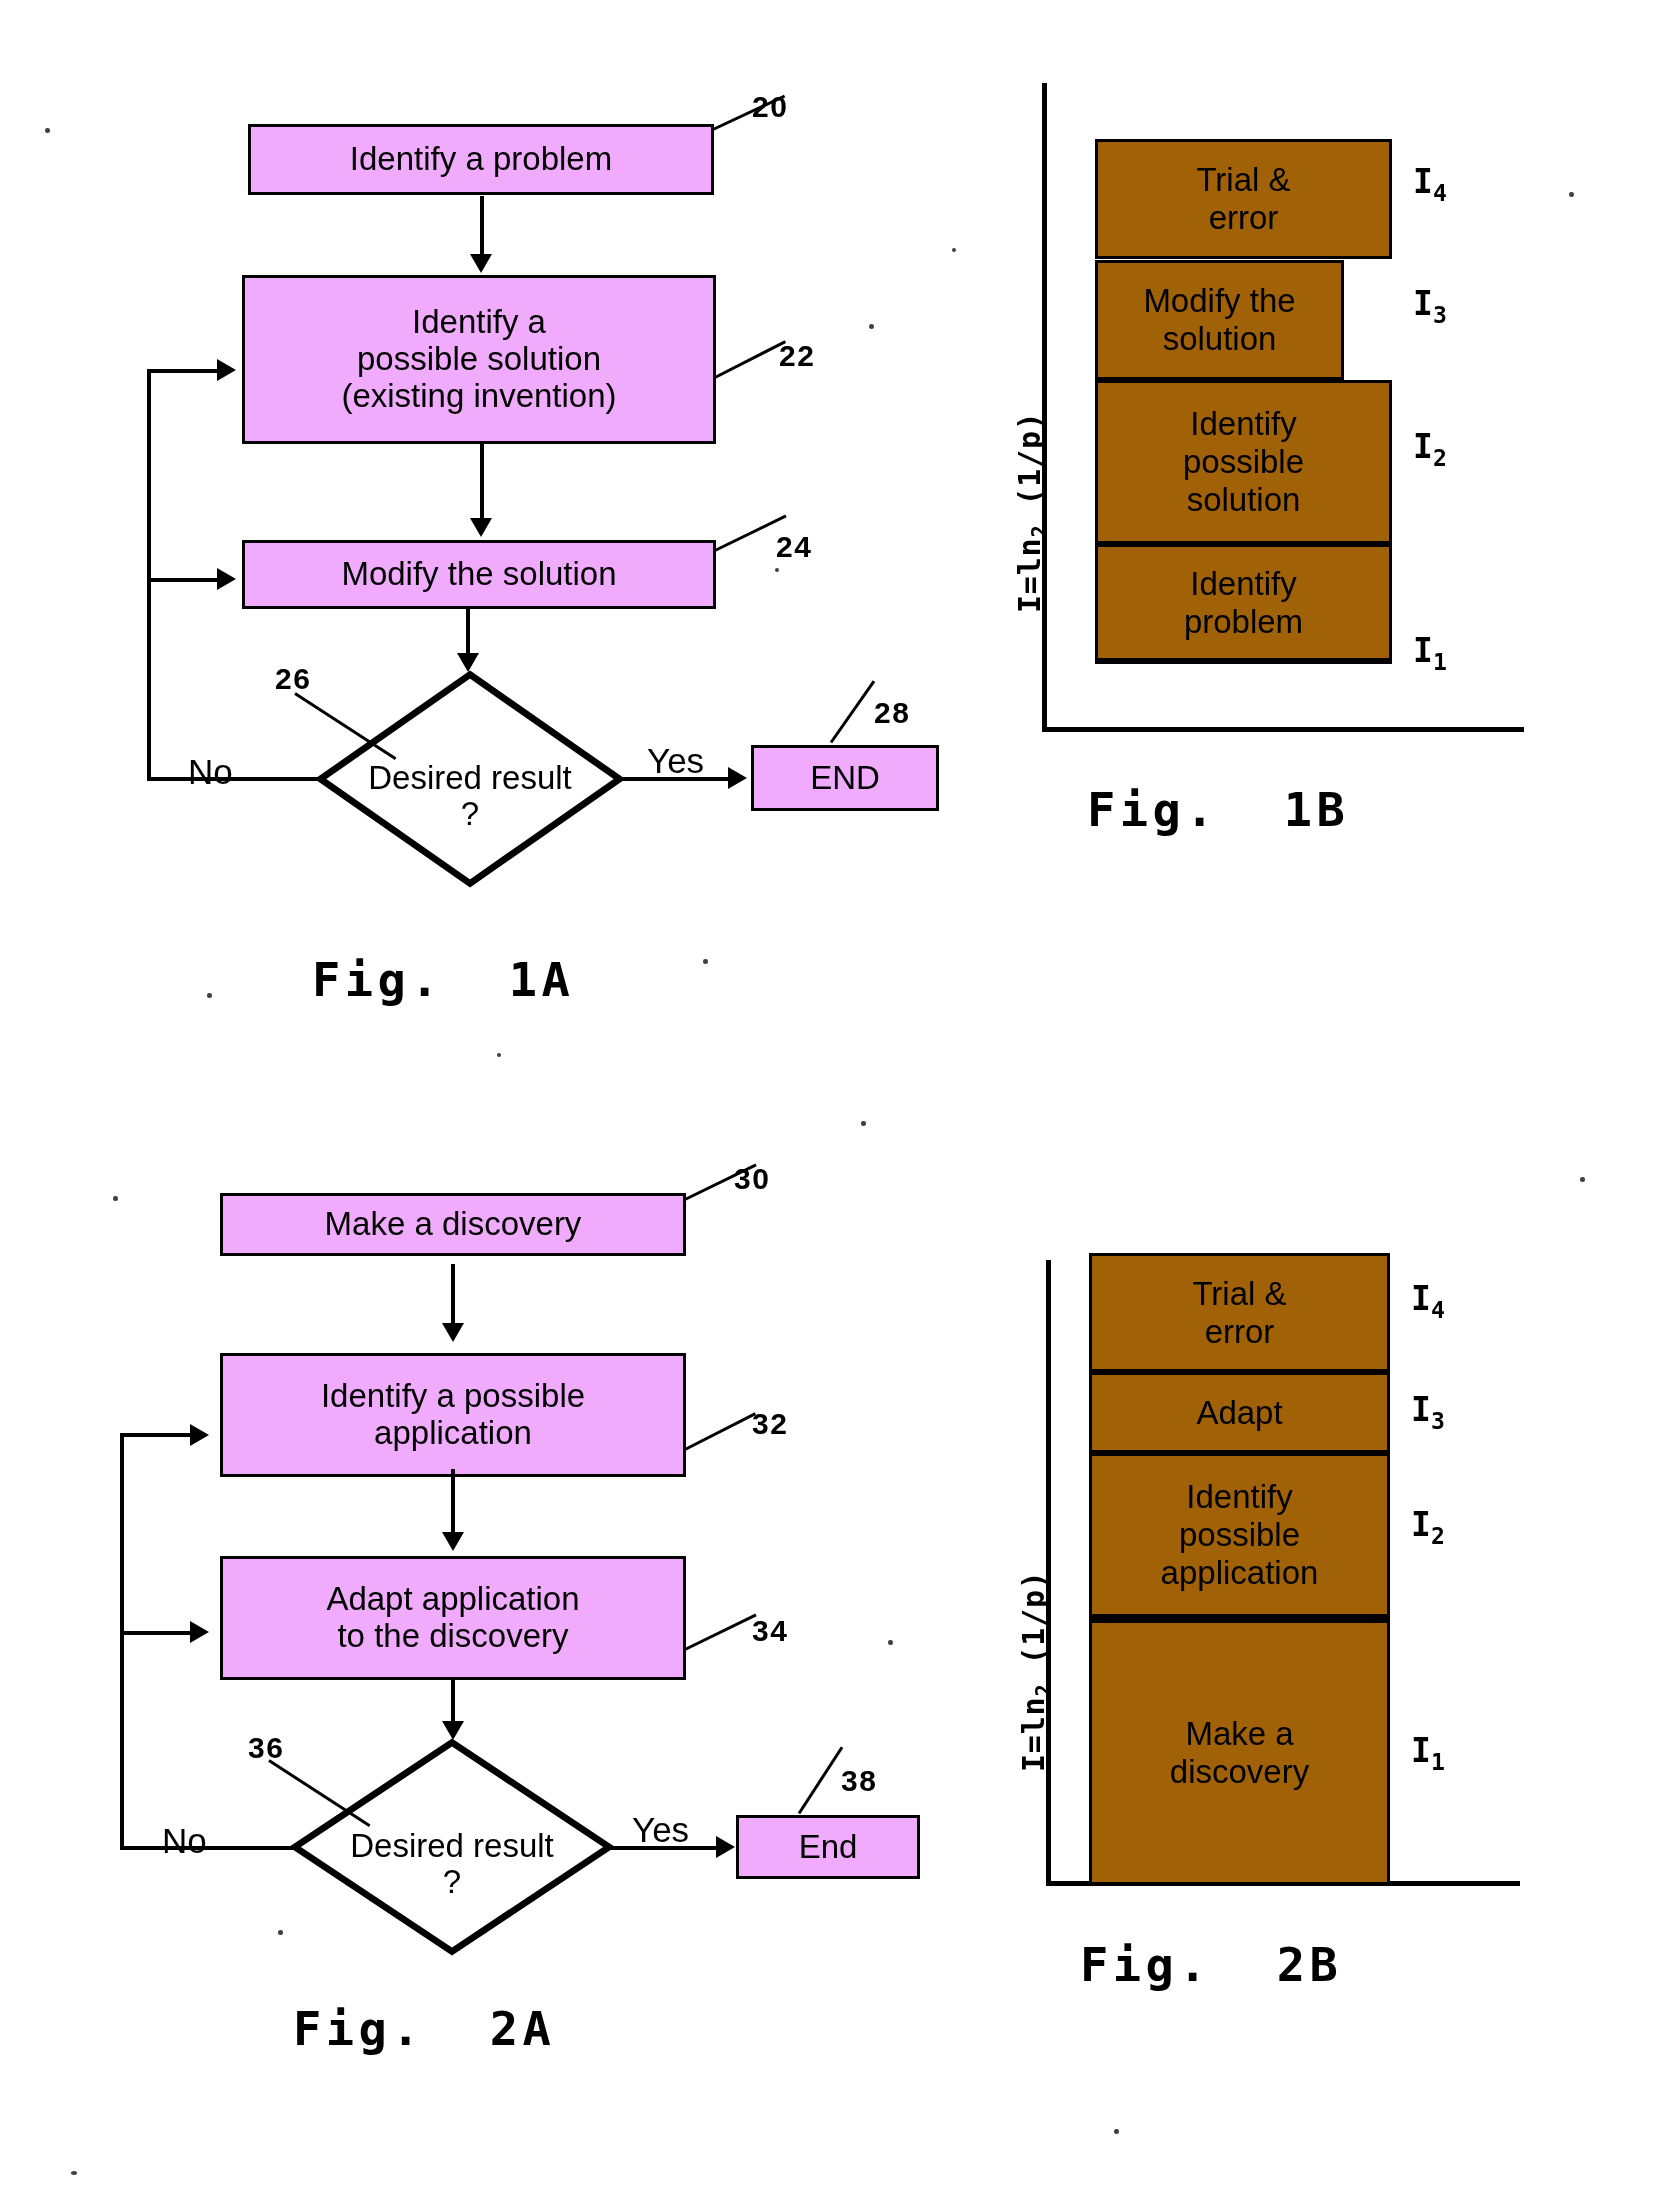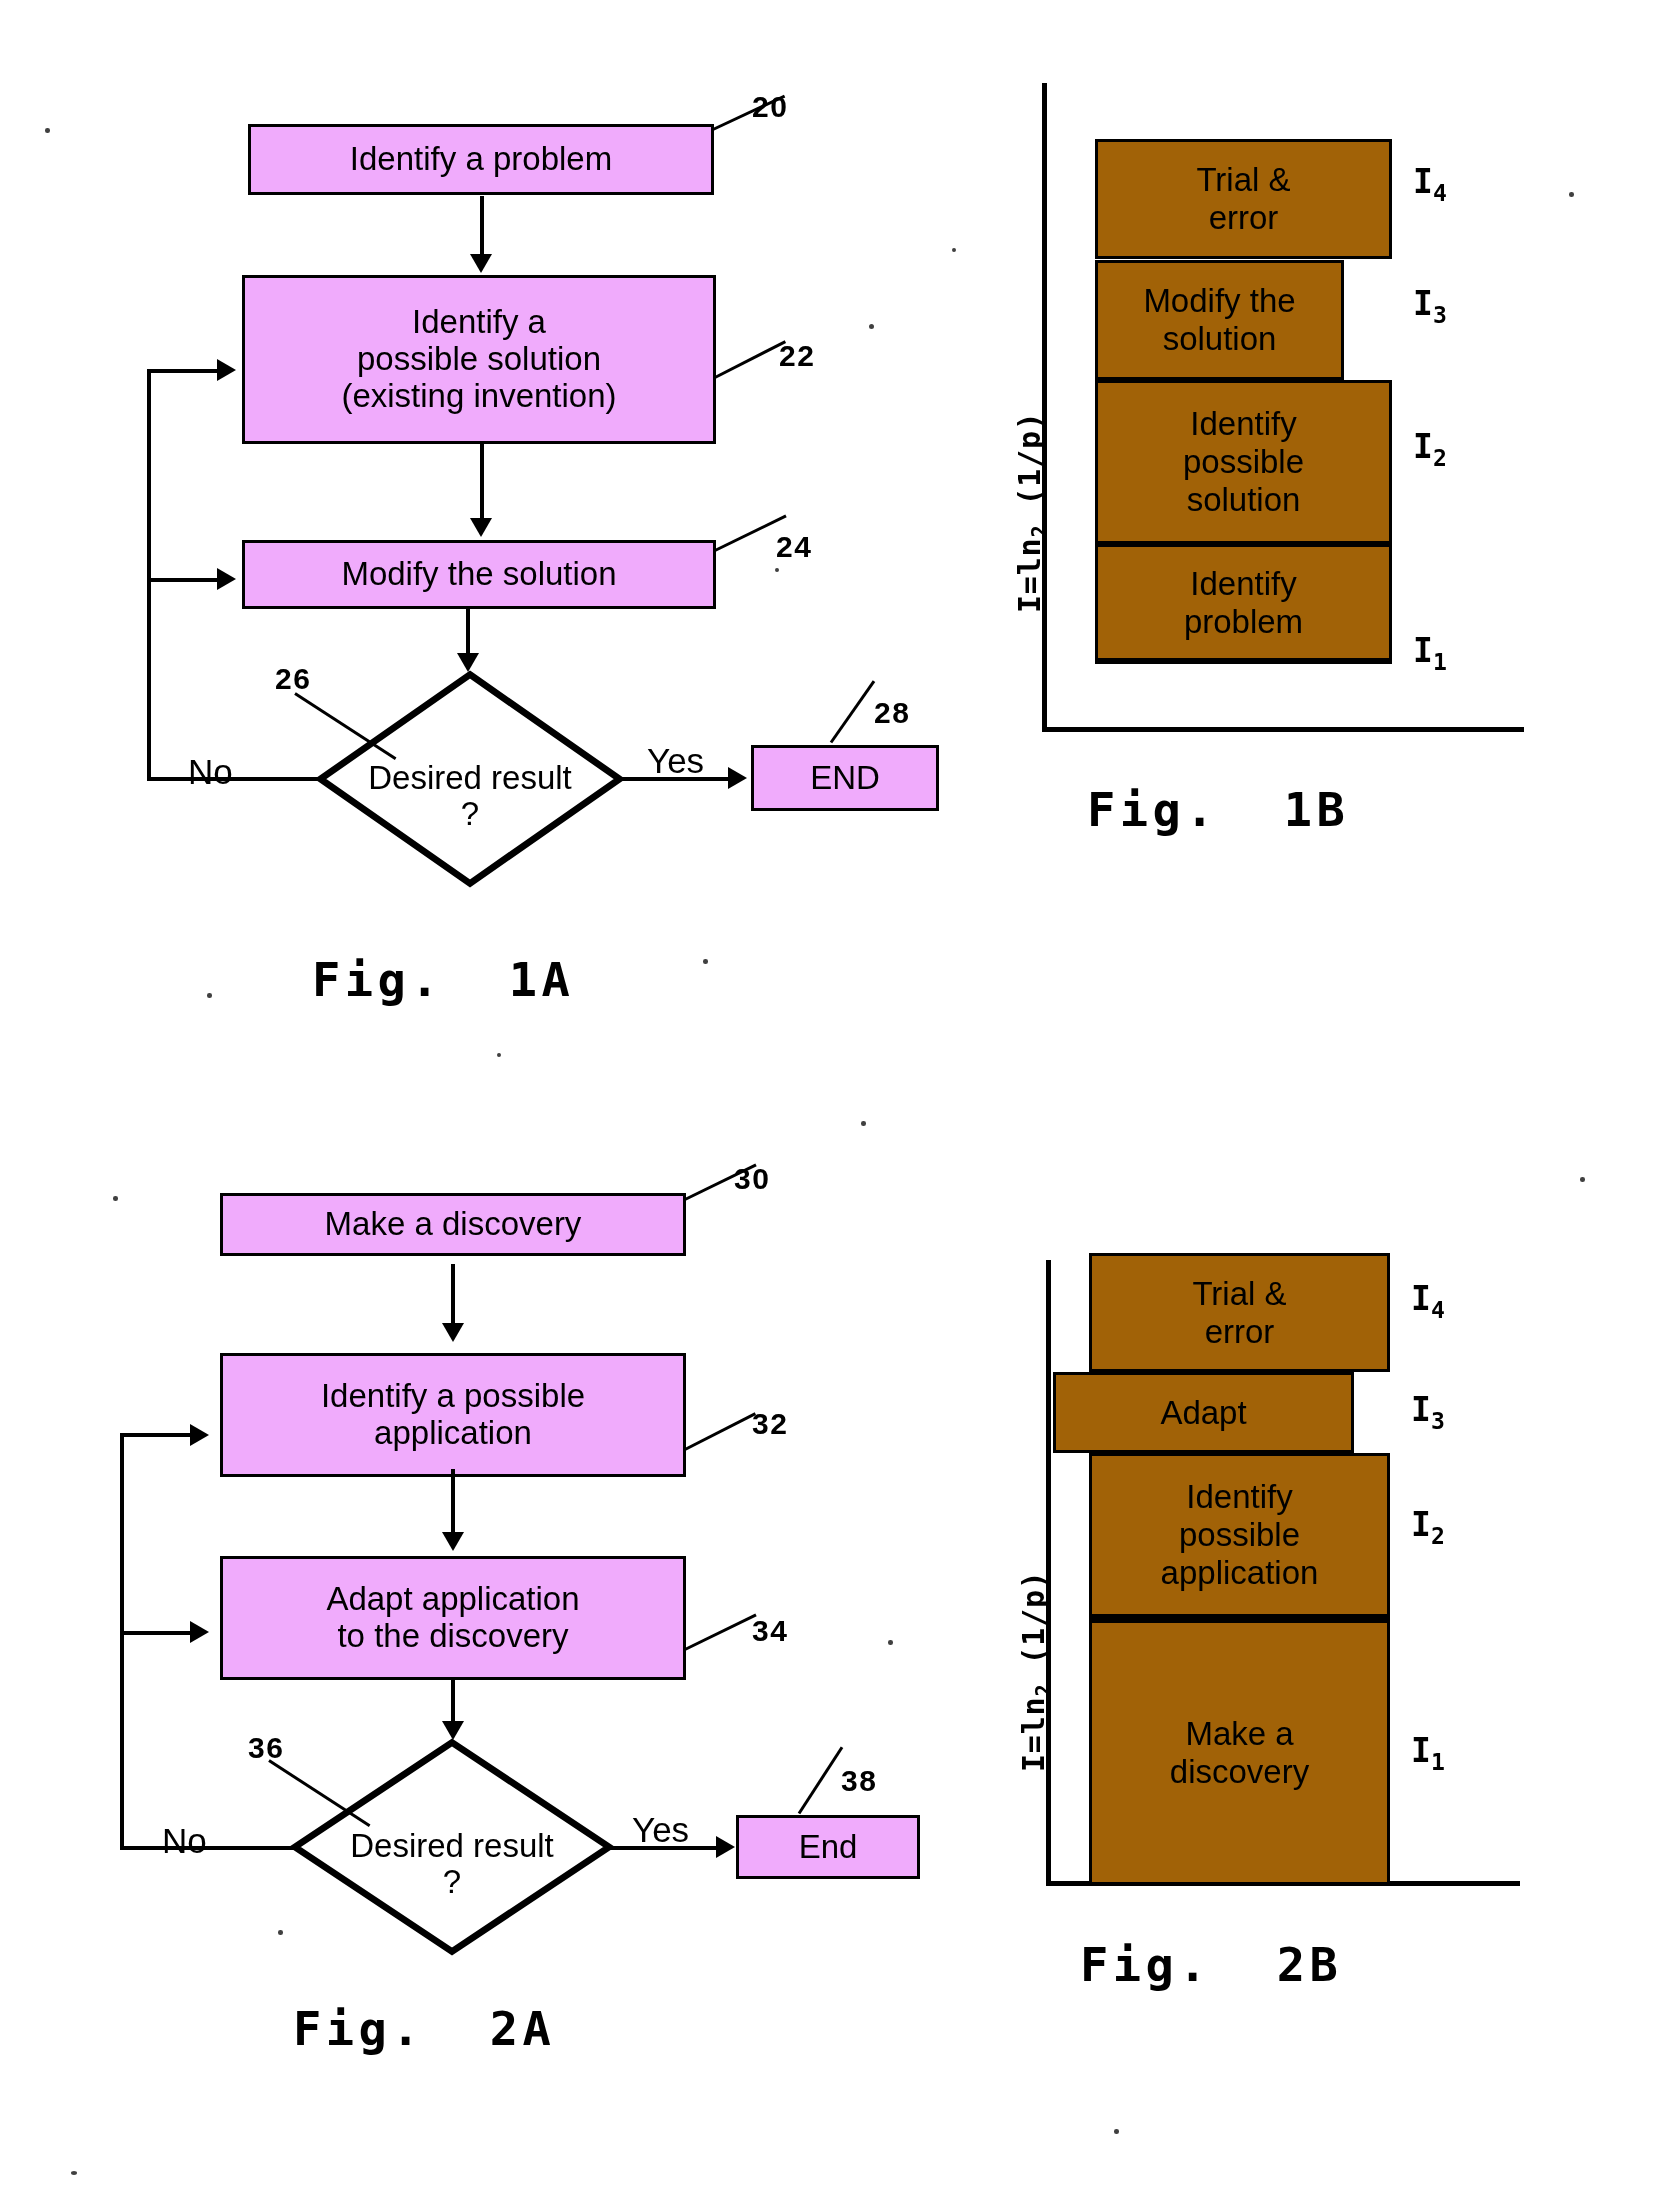--- a/index.html
+++ b/index.html
@@ -249,21 +249,21 @@
     </div>
 
     <div class="cell" style="left:1089px;top:1253px;width:301px;height:119px;flex-direction:column;">
       <span>Trial &amp;</span>
       <span>error</span>
     </div>
     <div class="ilabel" style="left:1411px;top:1279px;">
       <span>I</span><sub>4</sub>
     </div>
 
-    <div class="cell" style="left:1053px;top:1372px;width:301px;height:81px;flex-direction:column;">
+    <div class="cell" style="left:1089px;top:1372px;width:301px;height:81px;flex-direction:column;">
       <span>Adapt</span>
     </div>
     <div class="ilabel" style="left:1411px;top:1390px;">
       <span>I</span><sub>3</sub>
     </div>
 
     <div class="cell thick" style="left:1089px;top:1453px;width:301px;height:167px;flex-direction:column;">
       <span>Identify</span>
       <span>possible</span>
       <span>application</span>

